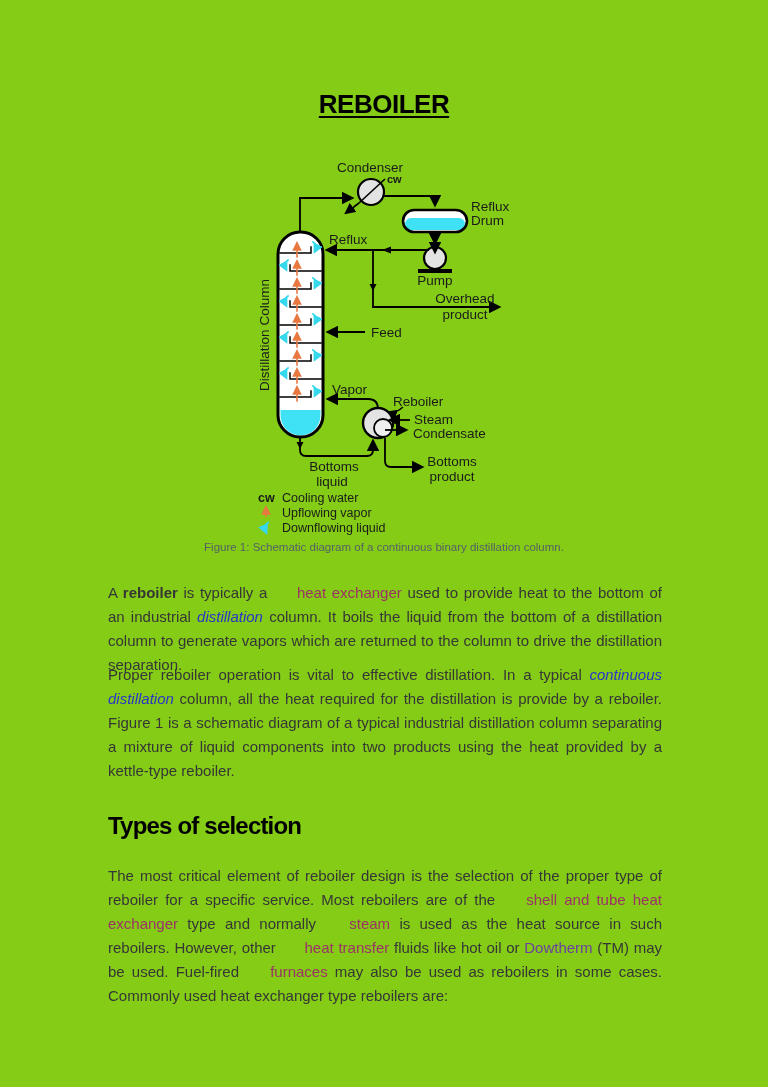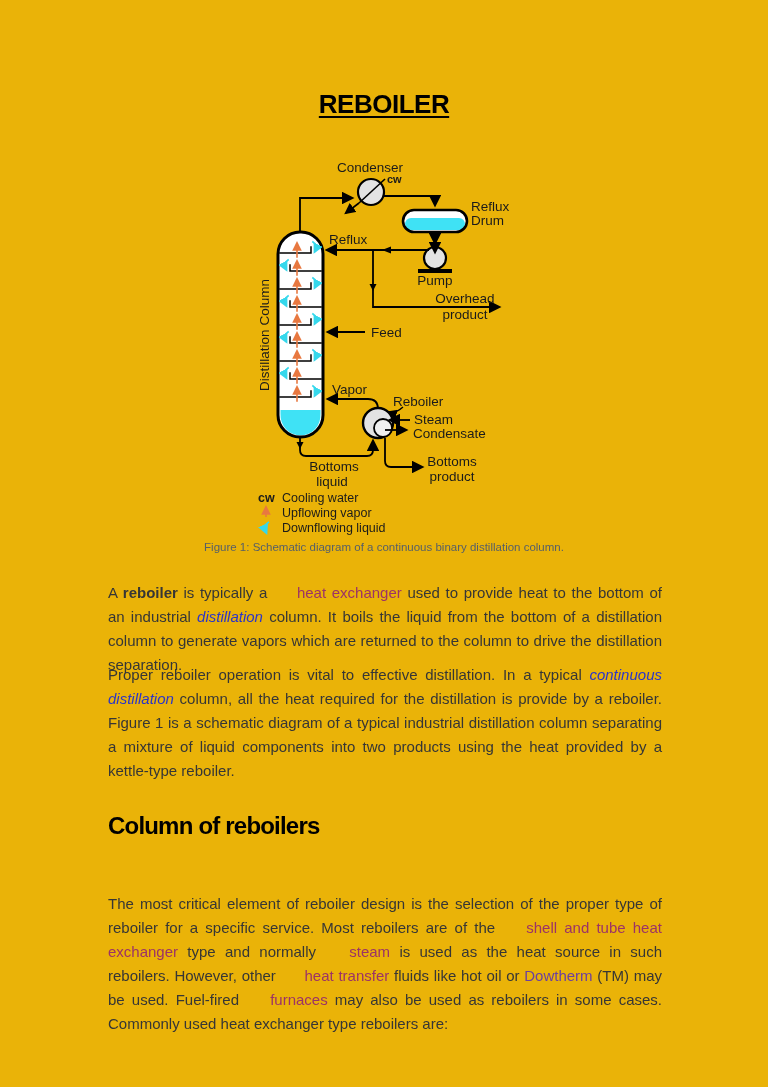--- a/index.html
+++ b/index.html
@@ -2,40 +2,40 @@
 <html><head>
 <meta charset="utf-8">
 <style>
   * { margin:0; padding:0; box-sizing:border-box; }
   html,body { background:#ffffff; }
   body {
     width:768px; height:1087px; position:relative;
     font-family:"Liberation Sans", sans-serif;
     color:#363636;
   }
-  .page { position:absolute; inset:0; background:#eab308; }
+  .page { position:absolute; inset:0; background:#84cc16; }
   .doc-title {
     position:absolute; top:89px; left:0; width:768px;
     text-align:center; font-size:26px; font-weight:bold;
     letter-spacing:-0.5px; color:#000;
     text-decoration:underline; text-underline-offset:3px;
   }
   .figure-svg { position:absolute; left:225px; top:148px; }
   .fig-caption {
     position:absolute; top:541px; left:0; width:768px;
     text-align:center; font-size:11.5px; color:#565f68;
   }
   .para {
     position:absolute; left:108px; width:554px;
     font-size:15px; line-height:24px; text-align:justify;
     color:#363636;
   }
   .p1 { top:581px; }
   .p2 { top:663px; }
-  .p3 { top:864px;margin-top:28px; }
+  .p3 { top:864px; }
   .section-heading {
     position:absolute; top:812px; left:108px; width:554px;
     font-size:24px; font-weight:bold; letter-spacing:-0.8px; color:#000;
   }
   .bold { font-weight:bold; }
   .ital { }
   .lnk-blue { color:#2b35c8; cursor:pointer;font-style:italic; }
   .lnk-mag  { color:#9c3366; cursor:pointer;padding-left:24px; }
   .lnk-pur  { color:#6b3fa0; cursor:pointer; }
   svg text { font-family:"Liberation Sans", sans-serif; fill:#1b1b1b; }
@@ -188,17 +188,17 @@
       <text class="dlegend" x="57" y="384">Downflowing liquid</text>
     </g>
   </svg>
 
   <div class="fig-caption">Figure 1: Schematic diagram of a continuous binary distillation column.</div>
 
   <p class="para p1"><span>A </span><span class="bold">reboiler</span><span> is typically a </span><span class="lnk-mag">heat exchanger</span><span> used to provide heat to the bottom of an industrial </span><span class="lnk-blue">distillation</span><span> column. It boils the liquid from the bottom of a distillation column to generate vapors which are returned to the column to drive the distillation separation.</span></p>
 
   <p class="para p2"><span>Proper reboiler operation is vital to effective distillation. In a typical </span><span class="lnk-blue">continuous distillation</span><span> column, all the heat required for the distillation is provide by a reboiler. </span><span class="ital">Figure 1</span><span> is a schematic diagram of a typical industrial distillation column separating a mixture of liquid components into two products using the heat provided by a kettle-type reboiler.</span></p>
 
-  <h2 class="section-heading">Column of reboilers</h2>
+  <h2 class="section-heading">Types of selection</h2>
 
   <p class="para p3"><span>The most critical element of reboiler design is the selection of the proper type of reboiler for a specific service. Most reboilers are of the </span><span class="lnk-mag">shell and tube heat exchanger</span><span> type and normally </span><span class="lnk-mag">steam</span><span> is used as the heat source in such reboilers. However, other </span><span class="lnk-mag">heat transfer</span><span> fluids like hot oil or </span><span class="lnk-pur">Dowtherm</span><span> (TM) may be used. Fuel-fired </span><span class="lnk-mag">furnaces</span><span> may also be used as reboilers in some cases. Commonly used heat exchanger type reboilers are:</span></p>
 
 </div>
 
 </body></html>

